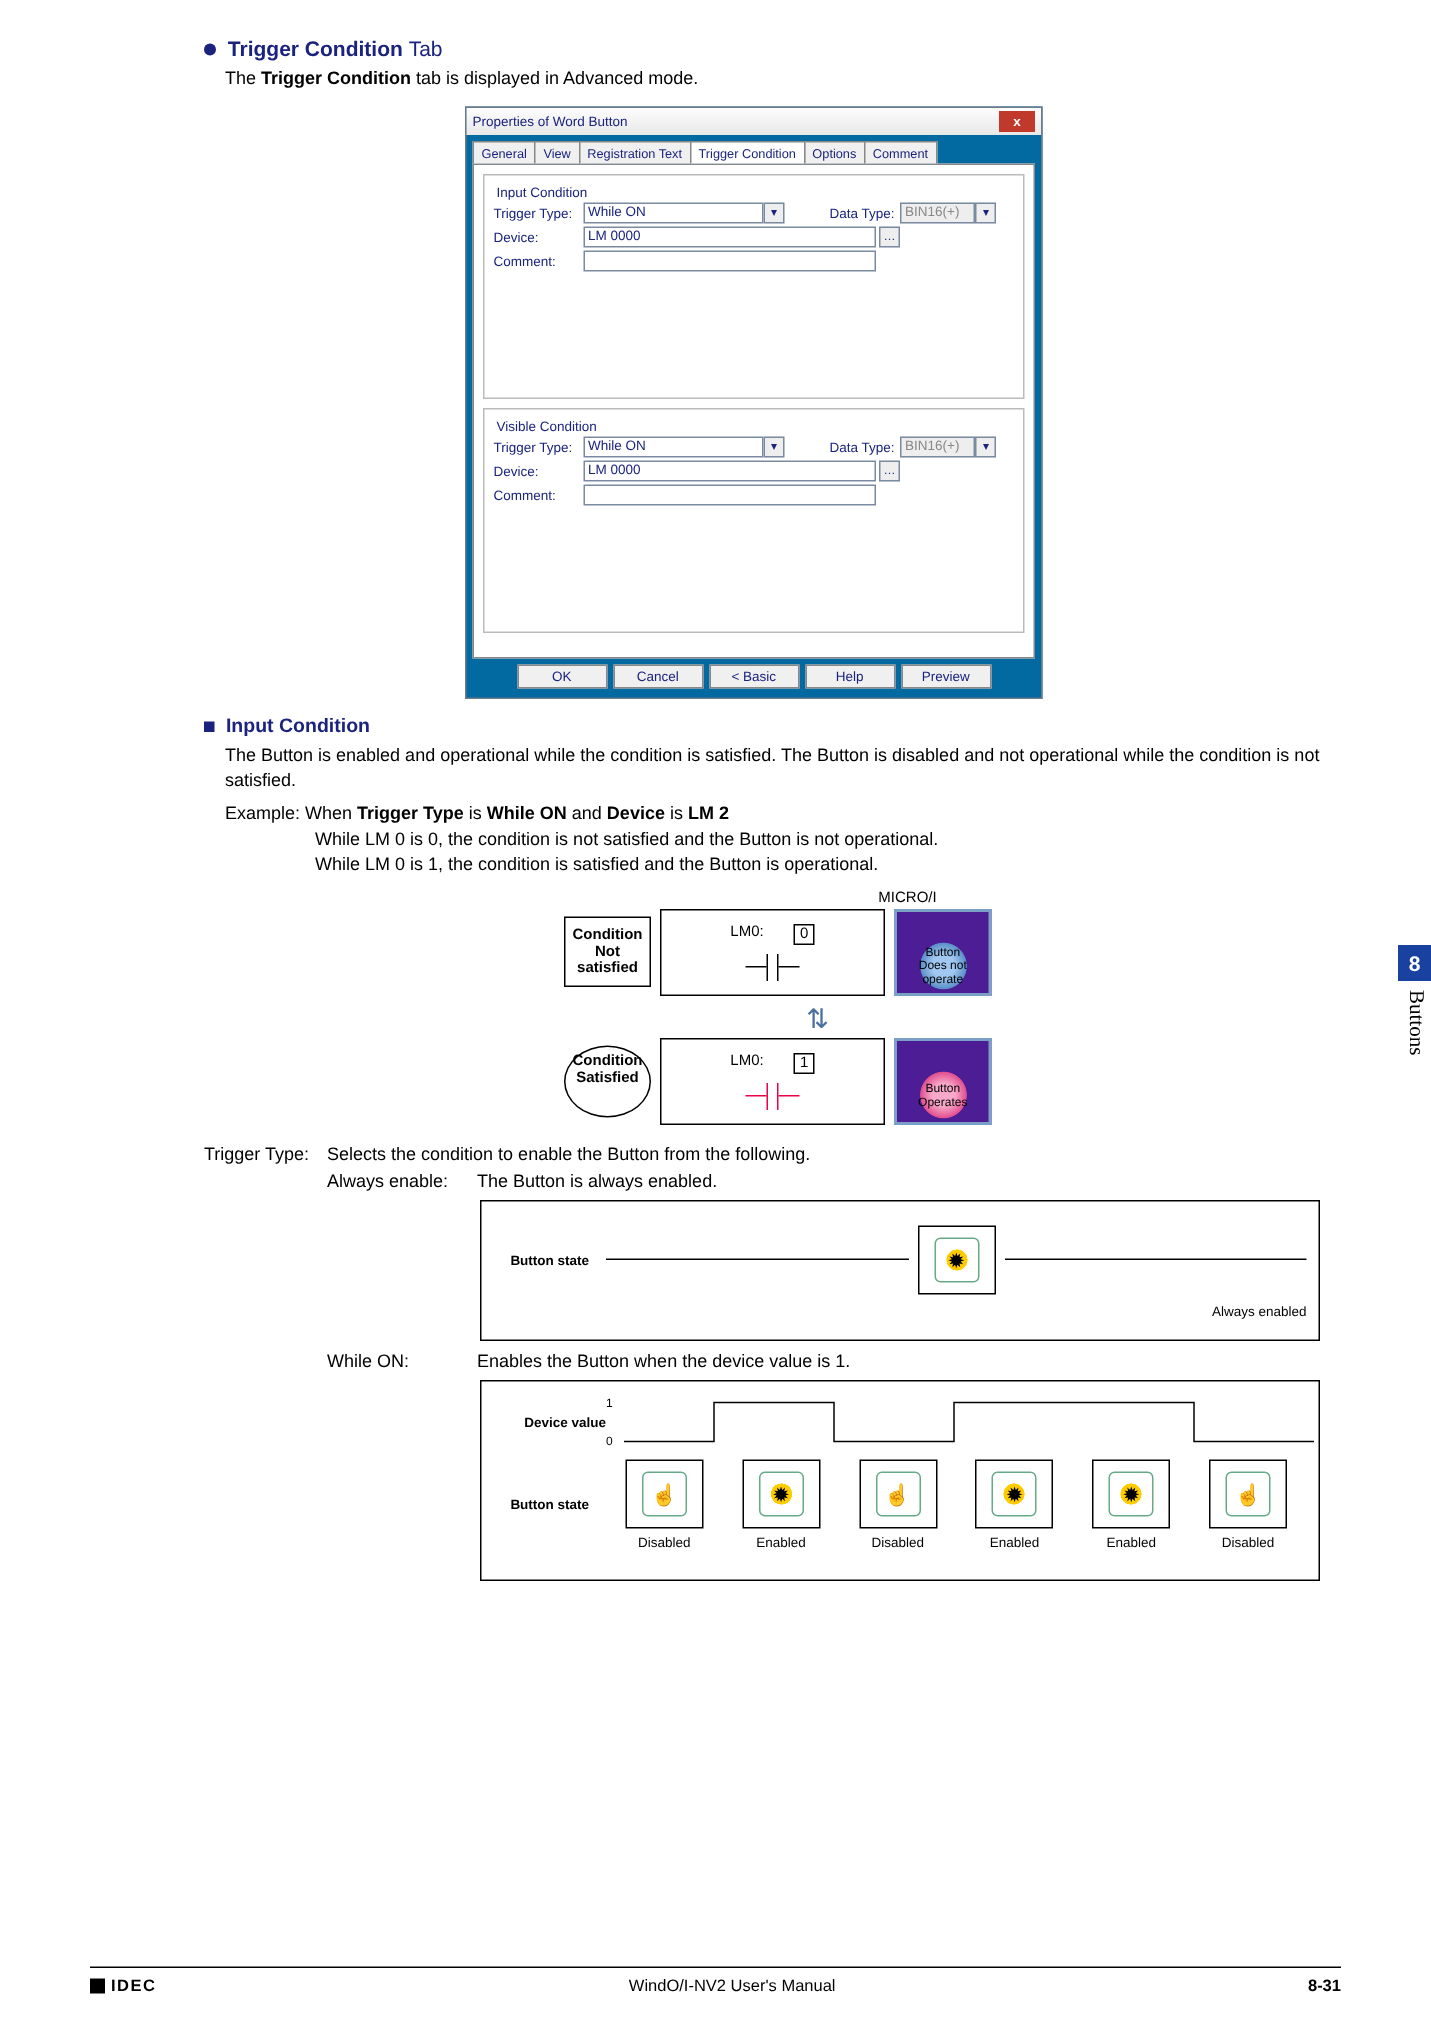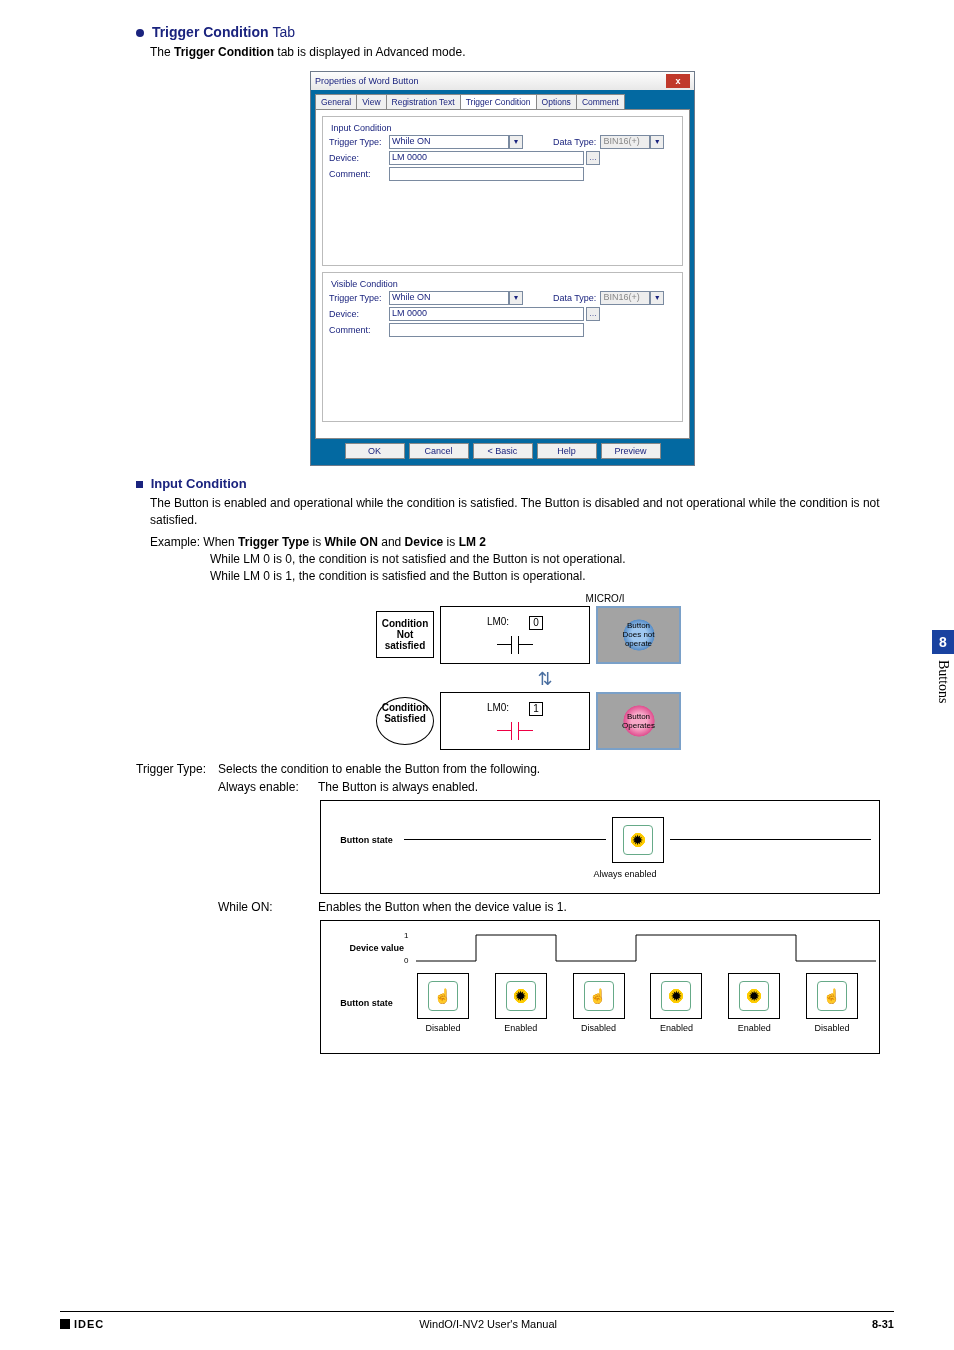--- a/index.html
+++ b/index.html
@@ -123,21 +123,21 @@
   .micro-diag { width: 340px; margin: 8px auto 12px 280px; font-size: 10px; }
   .micro-title { text-align:center; margin-bottom:2px; margin-left:150px;}
   .micro-row { display:flex; align-items:center; gap:6px; margin-bottom:4px;padding-left:16px;}
   .cond-box { border:1px solid #000; padding:6px 4px; width:58px; text-align:center; font-weight:700;}
   .lm-box { border:1px solid #000; width:150px; height:58px; display:flex; flex-direction:column; align-items:center; justify-content:center; gap:6px;}
   .lm-val { display:flex; align-items:flex-start; gap:20px;}
   .lm-val .valbox { border:1px solid #000; width:14px; height:14px; text-align:center; line-height:12px;}
   .ladder { display:flex; align-items:center;}
   .ladder-line { width:14px; height:1px; background:#000;}
   .ladder-v { width:1px; height:18px; background:#000;}
-  .screen-box { border:2px solid #7aa0c8; width:85px; height:58px; display:flex; align-items:center; justify-content:center; position:relative; background:#a3a3a3;}
+  .screen-box { border:2px solid #7aa0c8; width:65px; height:58px; display:flex; align-items:flex-end; justify-content:center; position:relative; background:#4c1d95;}
   .burst { width:36px; height:36px; display:flex; align-items:center; justify-content:center; font-size:8px; text-align:center; color:#000;}
   .burst-blue { background: radial-gradient(circle,#a0c8f0 30%,#5a8fc8 60%,transparent 62%); border-radius:50%;}
   .burst-pink { background: radial-gradient(circle,#f8a8c8 30%,#e05090 60%,transparent 62%); border-radius:50%;}
   .arrow-vert { text-align:center; margin: 2px 0 2px 30px; font-size:18px; color:#4a6fa0;}
 
   
   .def-row { display:flex; margin:12px 0 4px 56px; font-size:12px;}
   .def-label { width:82px;}
   .def-desc { flex:1; }
   .def-sub-row { display:flex; margin:4px 0 4px 138px; font-size:12px;}
@@ -335,21 +335,21 @@
       <div class="state-track" style="justify-content:center;">
         <div style="border-bottom:1px solid #000; flex:1; margin-right:6px;"></div>
         <div class="btn-cell">
           <div class="btn-rect">
               <div class="click-icon yellow">✹</div>
             </div>
         </div>
         <div style="border-bottom:1px solid #000; flex:1; margin-left:6px;"></div>
       </div>
     </div>
-    <div class="caption-below" style="margin-left:50px;">Always enabled</div>
+    <div class="caption-below" style="margin-left:50px;text-align:right;">Always enabled</div>
   </div>
 
   <div class="def-sub-row">
     <div class="def-sub-label">While ON:</div>
     <div>Enables the Button when the device value is 1.</div>
   </div>
 
   <div class="state-diag">
     <div class="wave-wrap" style="margin-bottom:8px;">
       <div class="wave-label">Device value</div>

